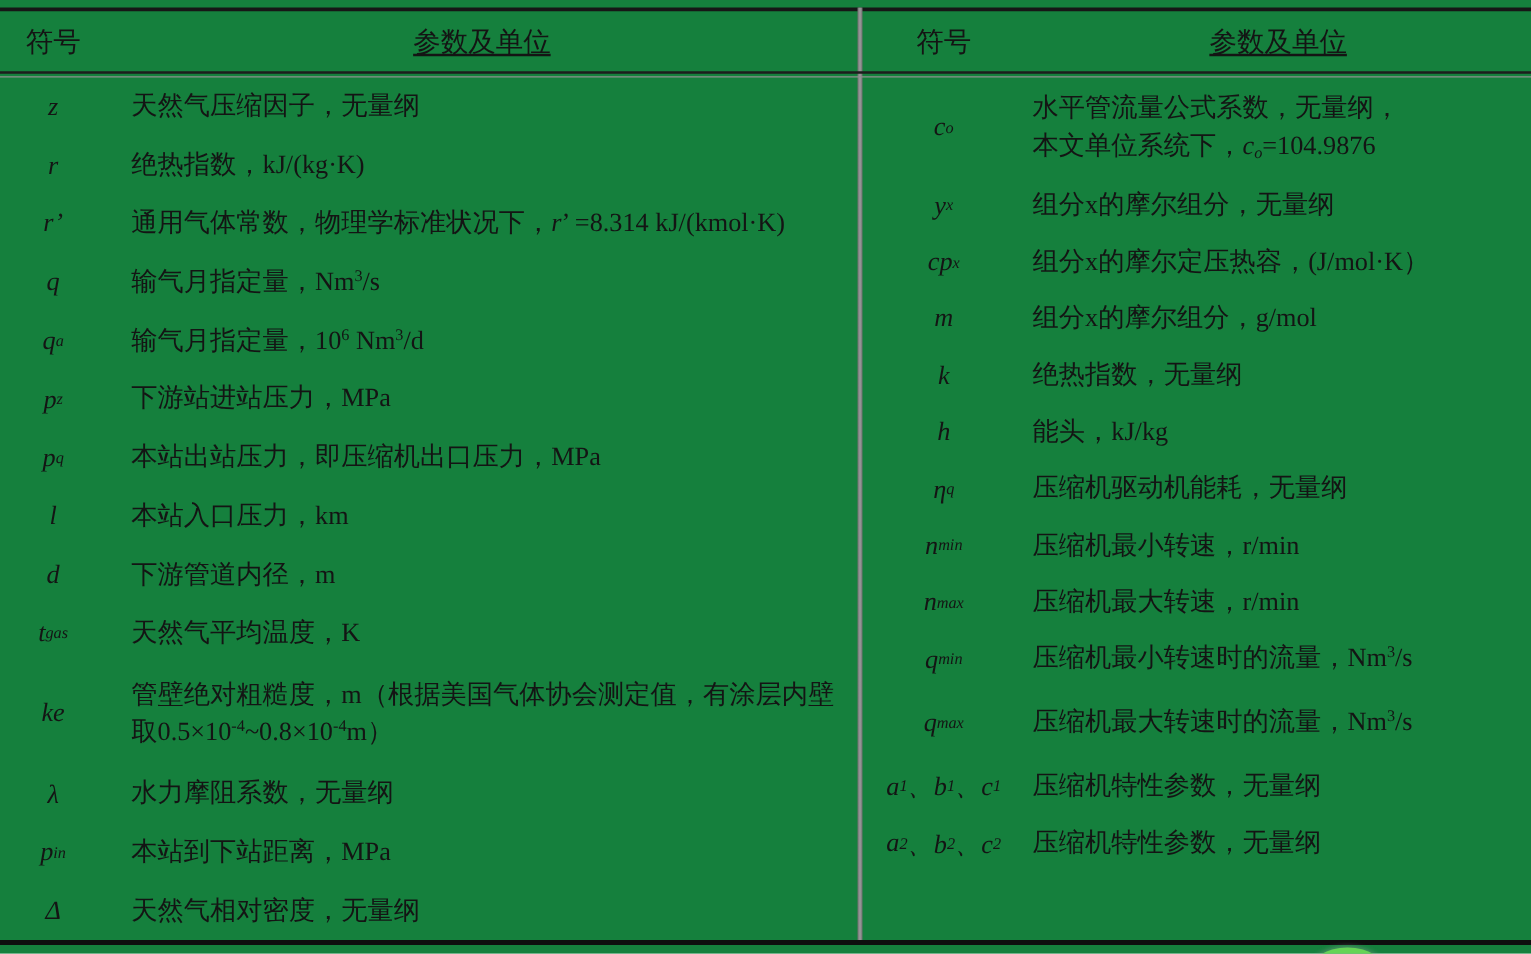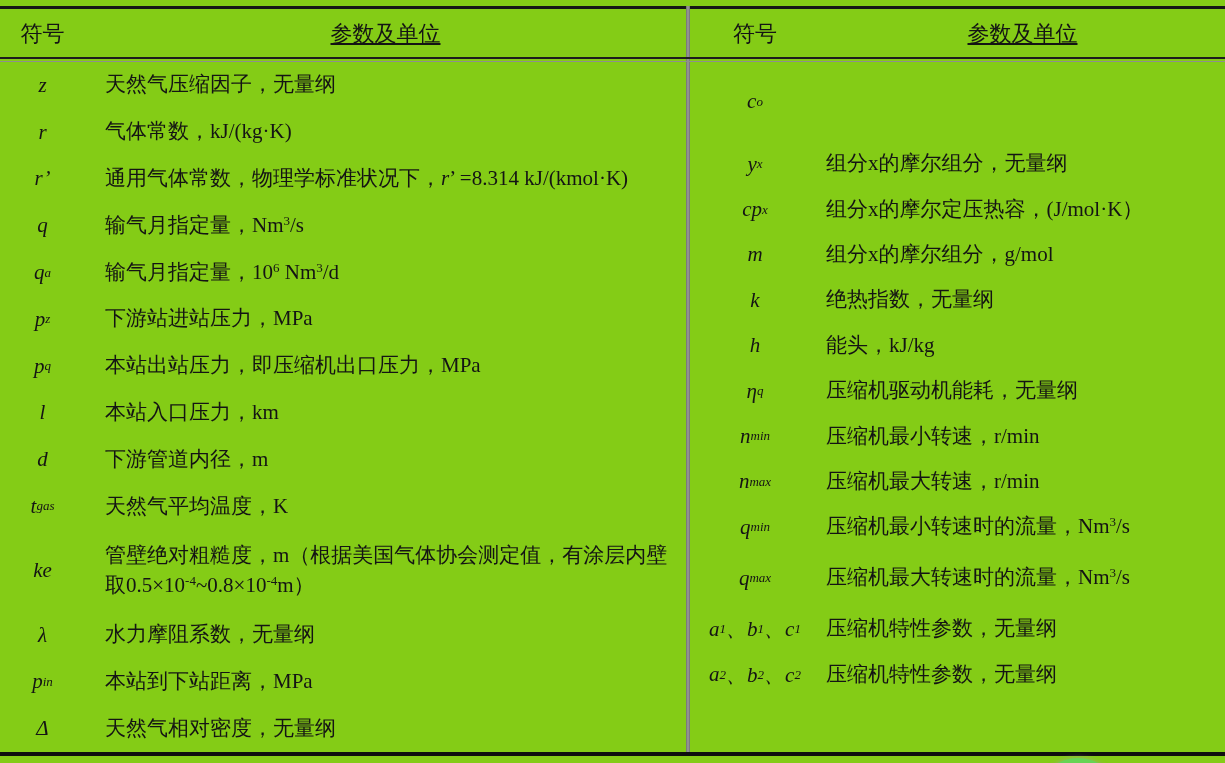--- a/index.html
+++ b/index.html
@@ -1,19 +1,19 @@
 <!DOCTYPE html>
 <html><head>
 <meta charset="utf-8">
 <style>
   html,body{margin:0;padding:0;background:#ffffff;}
   .page{
     position:relative;
     width:1225px;height:763px;
-    background:#84cc16;
+    background:#15803d;
     overflow:hidden;
     font-family:"Liberation Serif","DejaVu Serif",serif;
     color:#141414;
   }
   
   .rule-top{position:absolute;left:0;top:6px;width:100%;height:3px;background:#161616;}
   .rule-head-dark{position:absolute;left:0;top:57px;width:100%;height:2px;background:#1d1d1d;}
   .rule-head-gray{position:absolute;left:0;top:61px;width:100%;height:1px;background:#8f8f8f;}
   .rule-bottom{position:absolute;left:0;top:752px;width:100%;height:4px;background:#0e0e0e;}
   
@@ -61,21 +61,21 @@
       <div class="h-sym">符号</div>
       <div class="h-par">参数及单位</div>
     </div>
     <div class="rows">
         <div class="row">
           <div class="cell-sym">z</div>
           <div class="cell-desc">天然气压缩因子，无量纲</div>
         </div>
         <div class="row">
           <div class="cell-sym">r</div>
-          <div class="cell-desc">气体常数，kJ/(kg·K)</div>
+          <div class="cell-desc">绝热指数，kJ/(kg·K)</div>
         </div>
         <div class="row">
           <div class="cell-sym">r’</div>
           <div class="cell-desc">通用气体常数，物理学标准状况下，<i>r</i>’ =8.314 kJ/(kmol·K)</div>
         </div>
         <div class="row">
           <div class="cell-sym">q</div>
           <div class="cell-desc">输气月指定量，Nm<sup>3</sup>/s</div>
         </div>
         <div class="row">
@@ -122,20 +122,21 @@
   </div>
 
   <div class="pane pane-right">
     <div class="pane-header">
       <div class="h-sym">符号</div>
       <div class="h-par">参数及单位</div>
     </div>
     <div class="rows">
         <div class="row tall">
           <div class="cell-sym">c<sub>o</sub></div>
+          <div class="cell-desc">水平管流量公式系数，无量纲，<br>本文单位系统下，<i>c</i><sub>o</sub>=104.9876</div>
         </div>
         <div class="row">
           <div class="cell-sym">y<sub>x</sub></div>
           <div class="cell-desc">组分x的摩尔组分，无量纲</div>
         </div>
         <div class="row">
           <div class="cell-sym">cp<sub>x</sub></div>
           <div class="cell-desc">组分x的摩尔定压热容，(J/mol·K）</div>
         </div>
         <div class="row">

